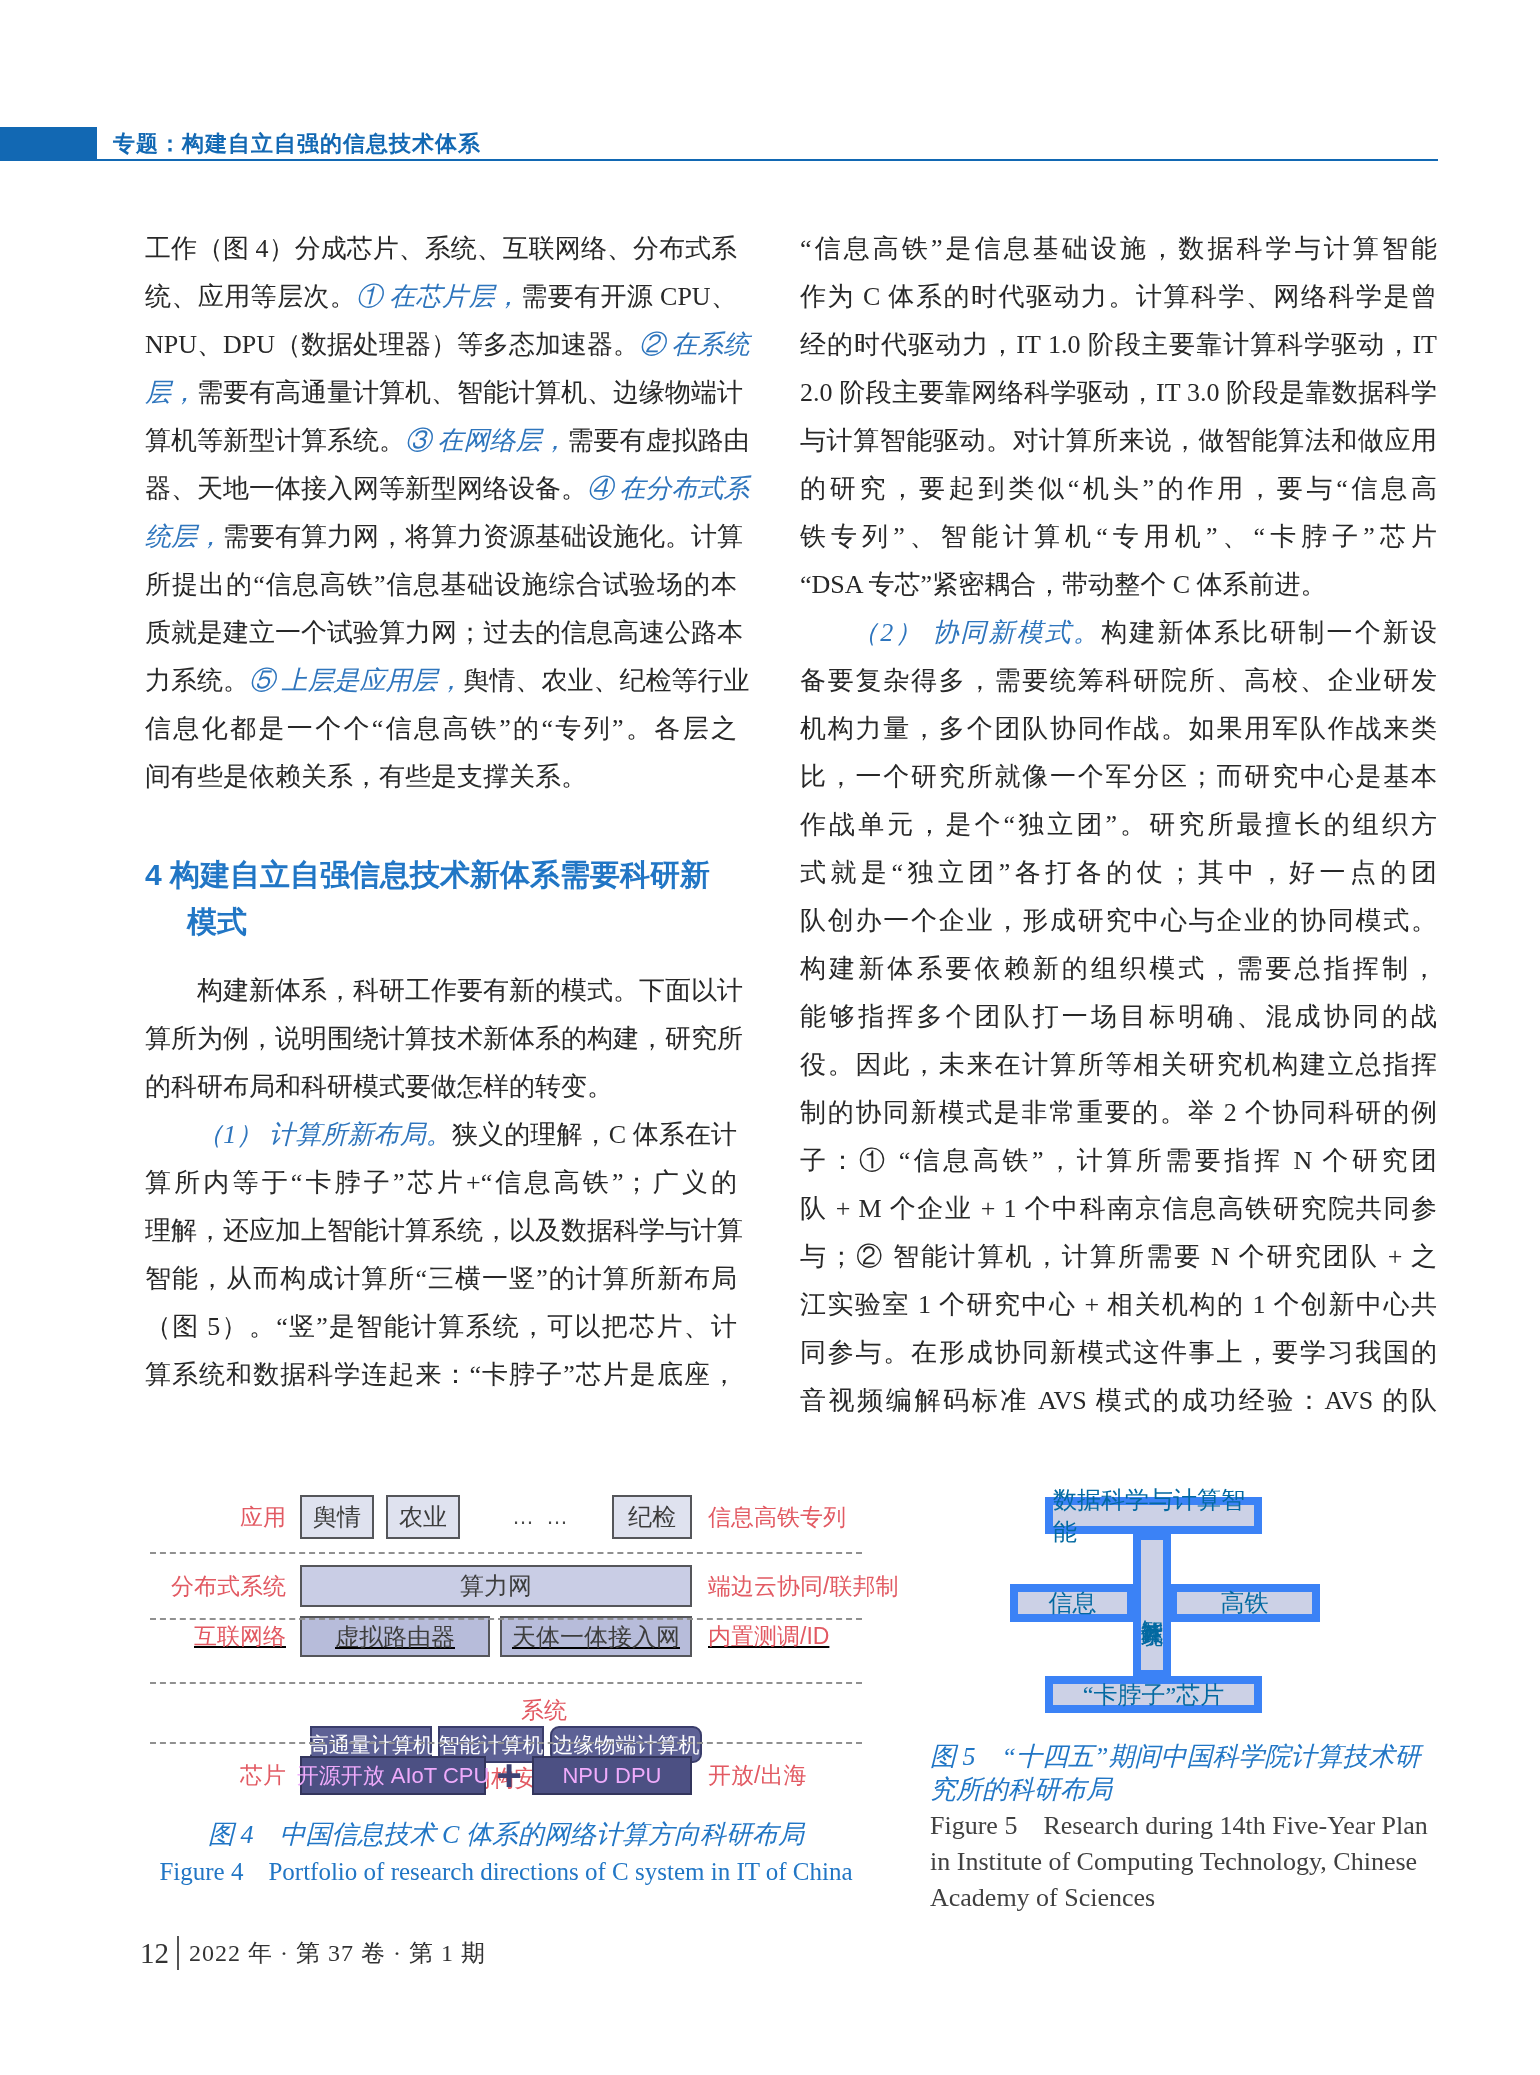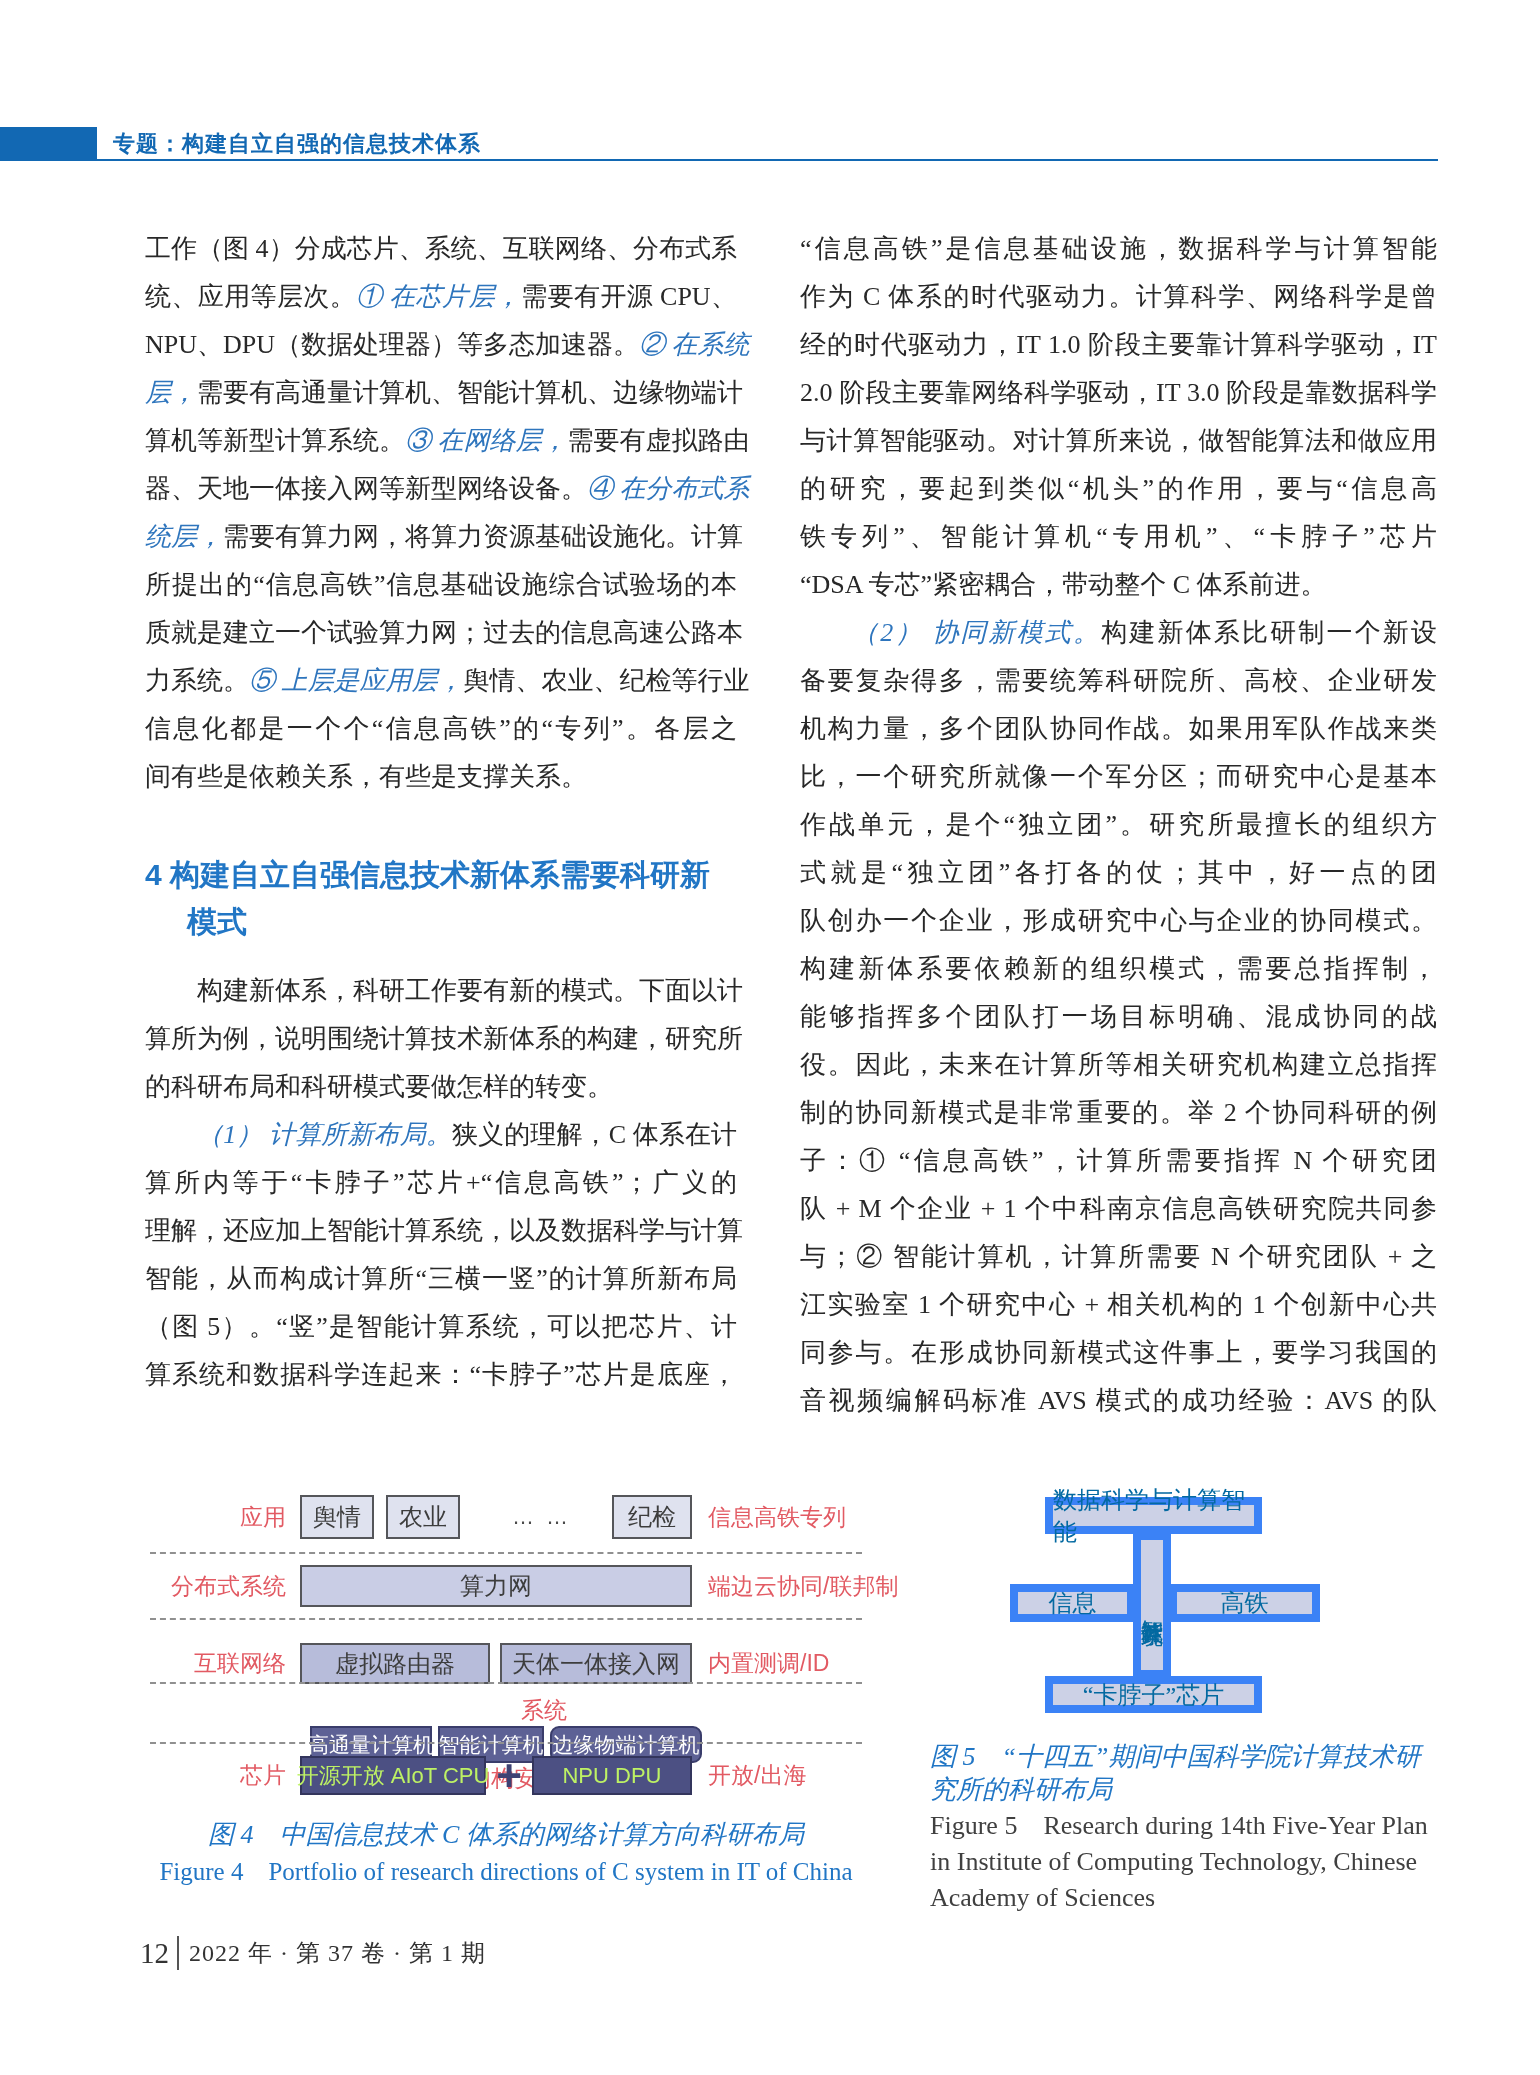--- a/index.html
+++ b/index.html
@@ -45,33 +45,33 @@
   .bx { box-sizing:border-box; border:2px solid #55565a; display:flex; align-items:center;
         justify-content:center; color:#3d3d3d; white-space:nowrap; }
   .r1 { top:5px; }
   .r1 .bx { height:44px; font-size:24px; background:#dfe2ef; }
   .r1 .bx:nth-child(1){ width:74px; }
   .r1 .bx:nth-child(2){ width:74px; margin-left:12px; }
   .r1 .dots { margin-left:52px; font-size:22px; color:#4a4a4a; letter-spacing:3px; }
   .r1 .f4boxes > :last-child { margin-left:auto; width:80px; }
   .r2 { top:75px; }
   .r2 .bx { width:100%; height:42px; font-size:24px; background:#c9cde5; }
-  .r3 { top:153px; }
+  .r3 { top:126px;text-decoration:underline; }
   .r3 .bx { height:41px; font-size:24px; background:#b7bcda; }
   .r3 .bx:first-child { width:190px; }
   .r3 .bx:last-child { margin-left:auto; width:192px; }
   .r4 { top:205px;flex-direction:column; }
   .r4 .f4boxes { justify-content:space-between; }
   .r4 .bx { height:37px; font-size:21px; background:#5d6195; border-color:#3a3d6b; color:#ffffff; }
   .r4 .bx:nth-child(1){ width:122px; }
   .r4 .bx:nth-child(2){ width:106px; }
   .r4 .bx:nth-child(3){ width:152px;border-radius:9px; }
   .r5 { top:266px; }
   .r5 .f4boxes { justify-content:space-between; }
-  .r5 .bx { height:39px; font-size:22px; background:#4c5083; border-color:#33355c; color:#bef264; }
+  .r5 .bx { height:39px; font-size:22px; background:#4c5083; border-color:#33355c; color:#f0abfc; }
   .r5 .bx:first-child { width:186px; }
   .r5 .bx:last-child  { width:160px; }
   .plus { font-size:44px; font-weight:bold; color:#3e4273; line-height:39px; }
   .f4dash { position:absolute; left:0; width:100%; height:0; border-top:2px dashed #909090; }
   .d1 { top:62px; } .d2 { top:128px; } .d3 { top:192px; } .d4 { top:252px; }
   .f4cap-zh { position:absolute; top:327px; width:100%; text-align:center; color:#2176c5;
               font-size:26px; font-style:italic; font-family:"Liberation Serif","DejaVu Serif",serif; }
   .f4cap-en { position:absolute; top:365px; width:100%; text-align:center; color:#2176c5;
               font-size:25px; font-family:"Liberation Serif","DejaVu Serif",serif; }
 

